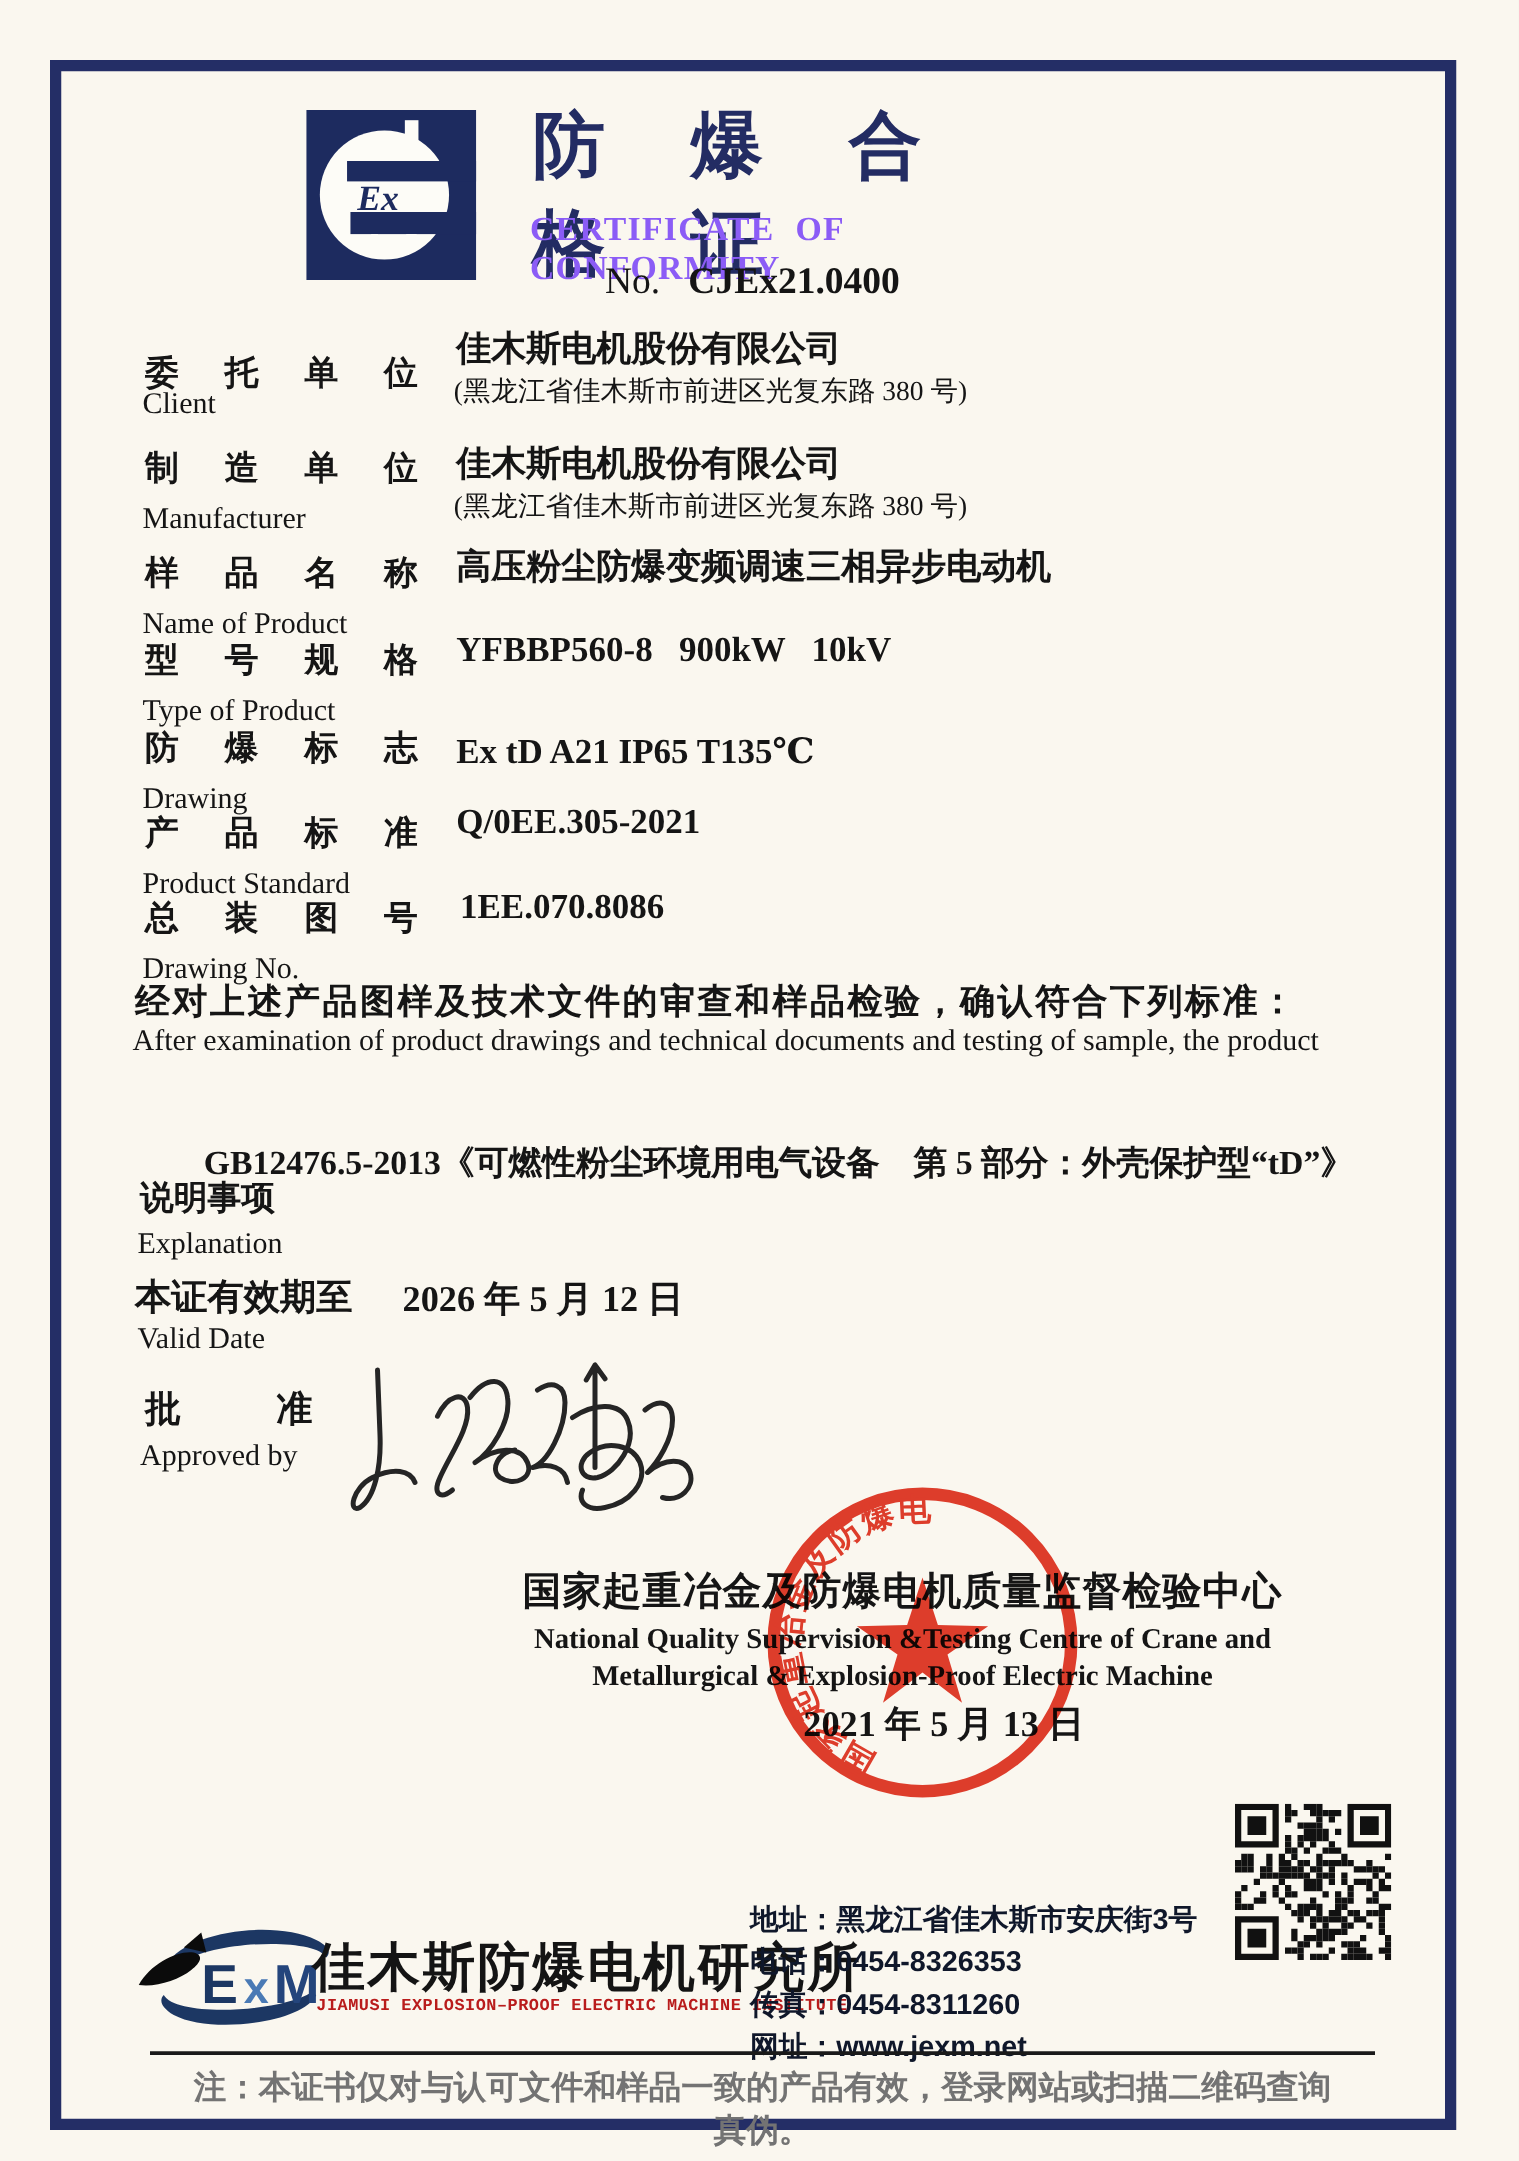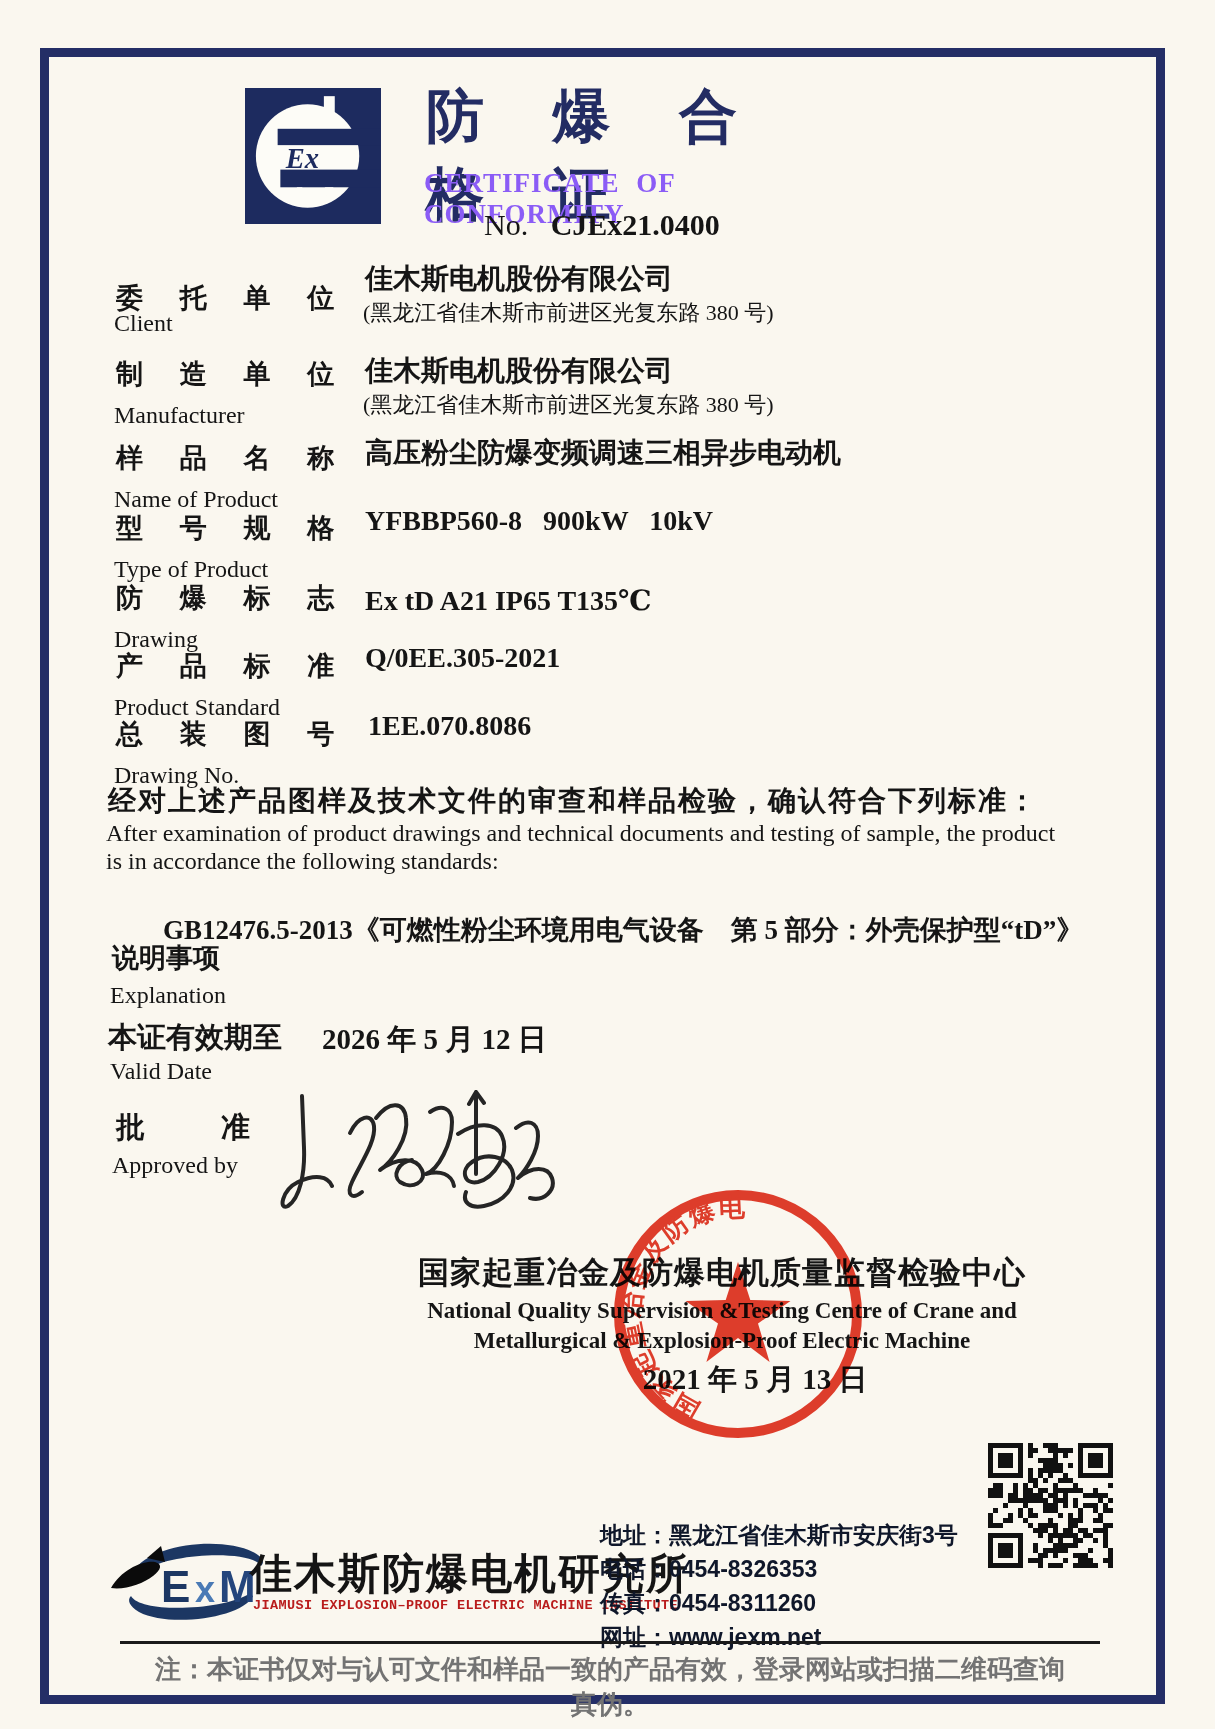--- a/index.html
+++ b/index.html
@@ -99,21 +99,20 @@
     <div class="abs felabel" style="left:114px;top:694px">Product Standard</div>
     <div class="abs fvalue" style="left:365px;top:642px">Q/0EE.305-2021</div>
 
     <div class="abs flabel" style="left:116px;top:716px">总 装 图 号</div>
     <div class="abs felabel" style="left:114px;top:762px">Drawing No.</div>
     <div class="abs fvalue" style="left:368px;top:710px">1EE.070.8086</div>
   </div>
 
   <div class="abs stmt-en" style="left:106px;top:820px">After examination of product drawings and technical documents and testing of sample, the product</div>
   <div class="abs stmt-cn">经对上述产品图样及技术文件的审查和样品检验，确认符合下列标准：</div>
-  <div class="abs stmt-en" style="left:106px;top:848px">is in accordance the following standards:</div>
   <div class="abs std" style="top:912px">GB12476.5-2013《可燃性粉尘环境用电气设备　第 5 部分：外壳保护型“tD”》</div>
 
   <div class="abs expl-label">说明事项</div>
   <div class="abs expl-en">Explanation</div>
 
   <div class="abs valid-label">本证有效期至</div>
   <div class="abs valid-value">2026 年 5 月 12 日</div>
   <div class="abs valid-en">Valid Date</div>
 
   <div class="abs appr-label">批　　准</div>

